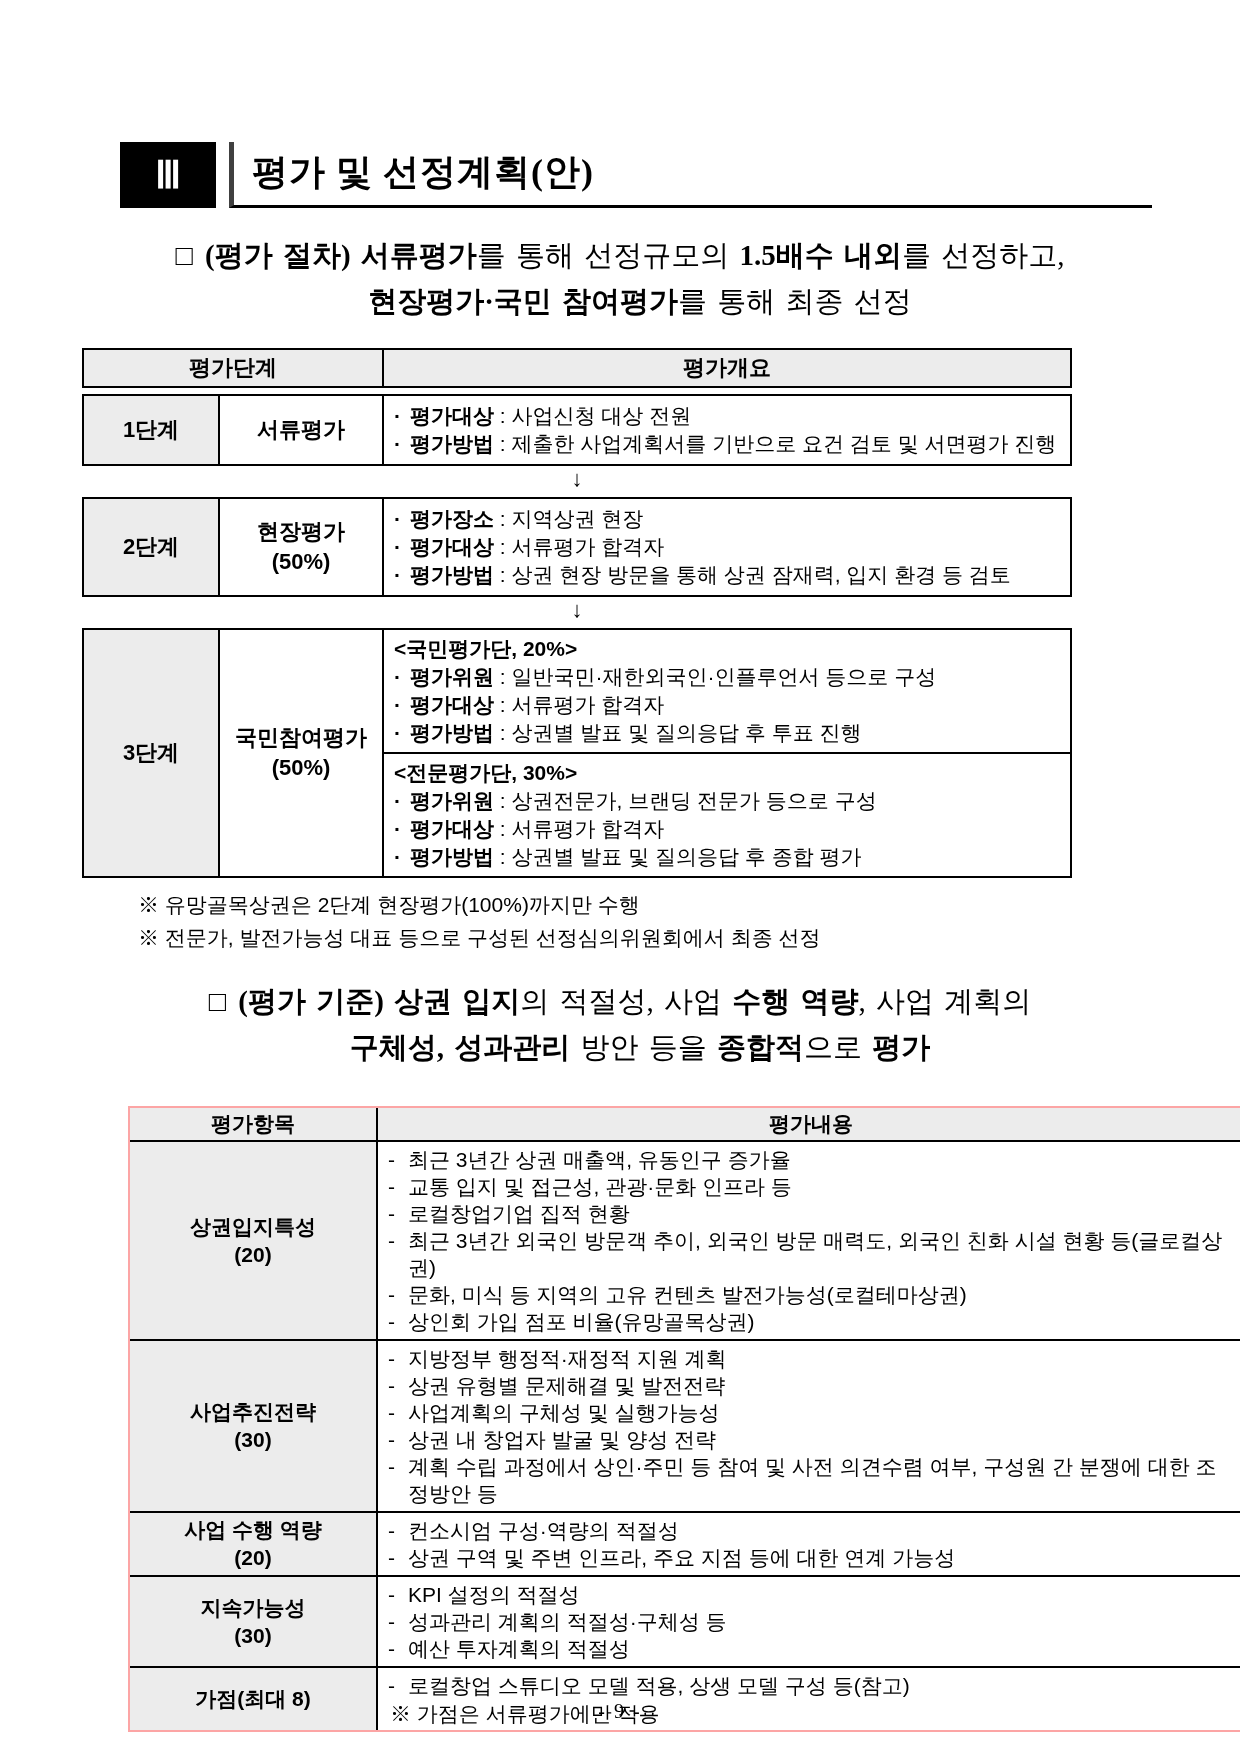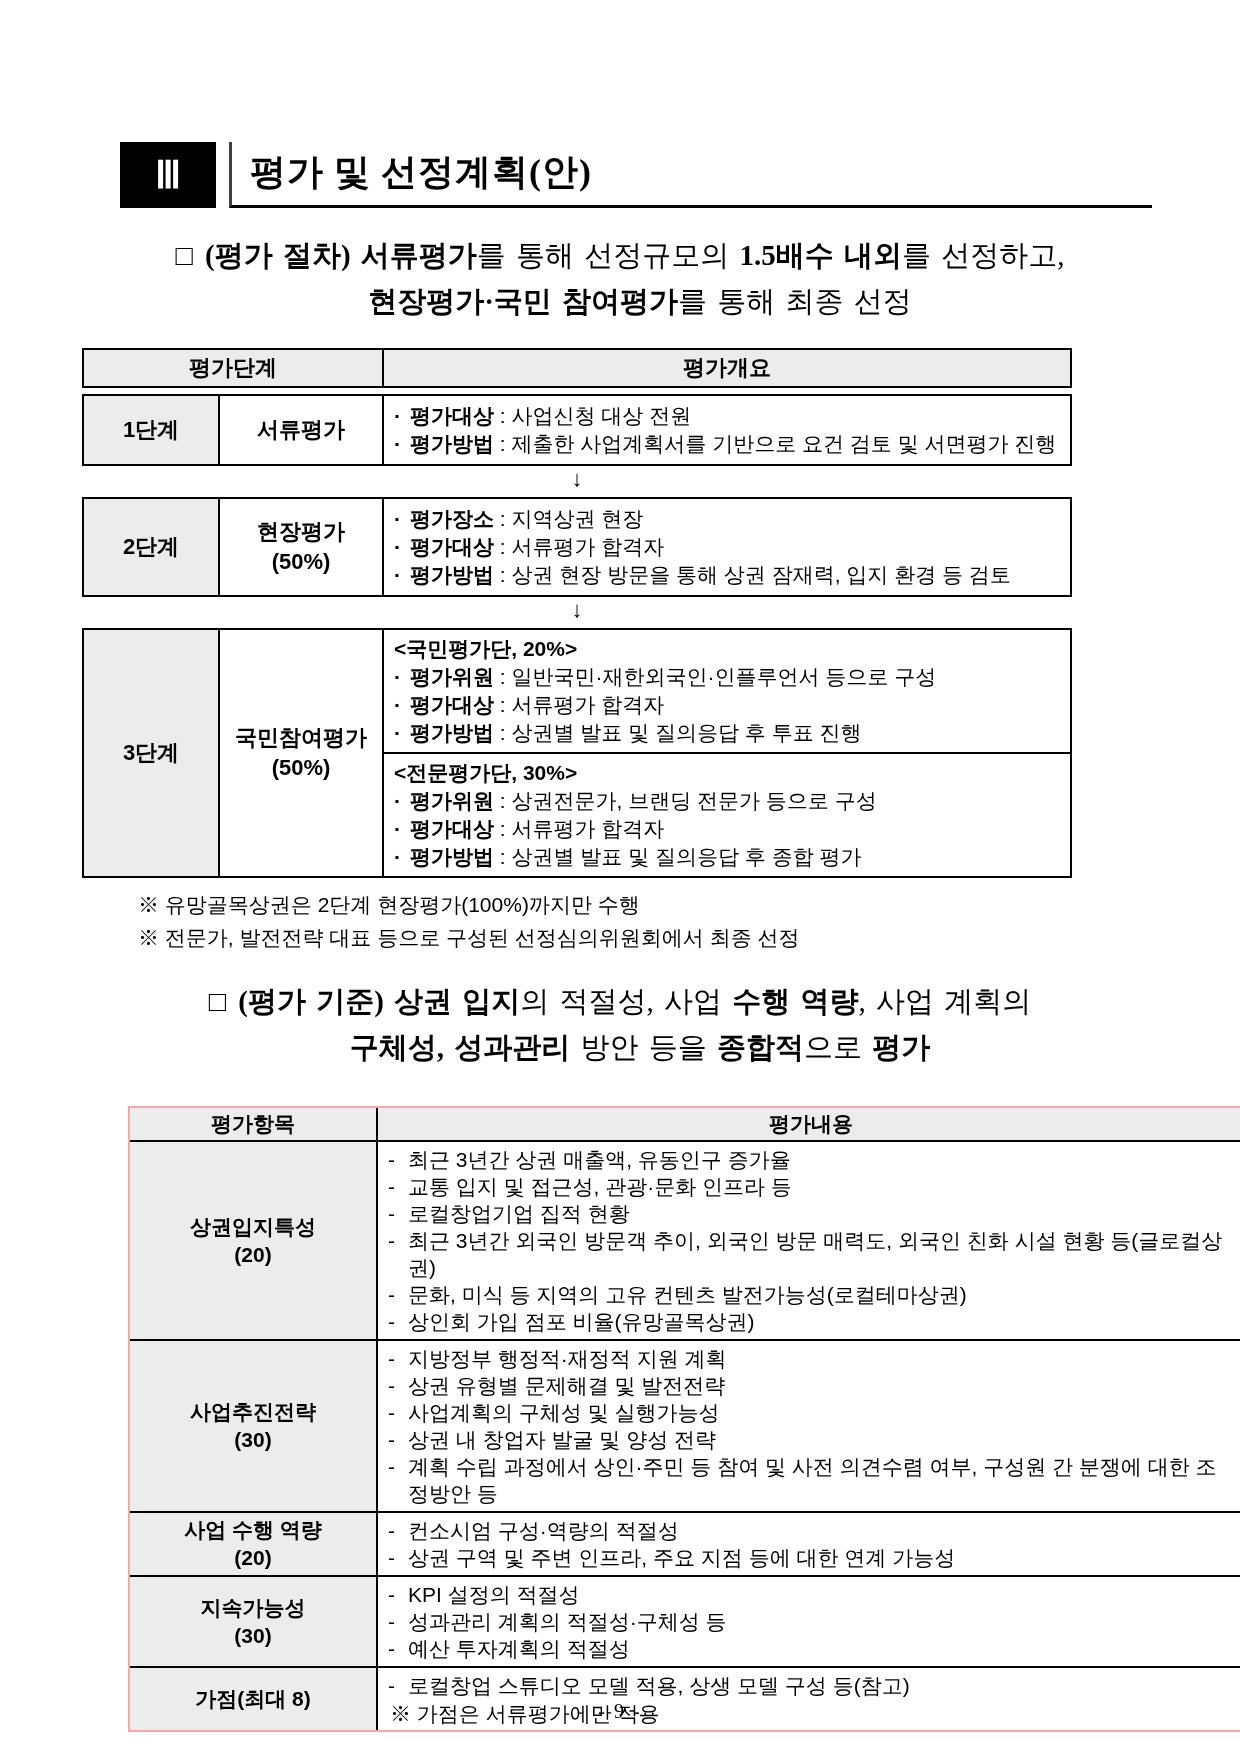--- a/index.html
+++ b/index.html
@@ -4,21 +4,21 @@
 <style>
   html,body{margin:0;padding:0;background:#fff;}
   .page{position:relative;width:1240px;height:1753px;background:#fff;color:#000;
         font-family:"Liberation Sans",sans-serif;overflow:hidden;}
 
   
   .banner{display:flex;align-items:stretch;margin:142px 0 0 120px;width:1032px;}
   .badge{width:96px;min-height:66px;background:#000;color:#fff;display:flex;align-items:center;
          justify-content:center;font-size:38px;font-weight:700;
          font-family:"Liberation Serif",serif;margin-right:13px;}
-  .title-wrap{flex:1;border-left:3px solid #404040;border-bottom:3px solid #000;
+  .title-wrap{flex:1;border-left:5px solid #404040;border-bottom:3px solid #000;
               display:flex;align-items:center;padding:6px 0 8px 18px;}
   .sec-title{font-size:36px;font-weight:800;letter-spacing:1px;
              font-family:"Liberation Serif",serif;}
 
   
   .para{font-family:"Liberation Serif",serif;font-size:29px;line-height:46px;
         margin:24px 0 0 95px;width:1050px;word-spacing:3px;text-align:center;}
   .para .pline{white-space:pre-wrap;}
   .para .pline2{padding-left:40px;}
   .sq{margin-right:12px;}
@@ -171,21 +171,21 @@
               <span class="mark">·</span>
               <div class="lt"><span class="b">평가방법</span><span> : </span><span>상권별 발표 및 질의응답 후 종합 평가</span></div>
             </div>
         </div>
       </div>
     </div>
   </div>
 
   <div class="notes">
     <div>※ 유망골목상권은 2단계 현장평가(100%)까지만 수행</div>
-    <div>※ 전문가, 발전전략 대표 등으로 구성된 선정심의위원회에서 최종 선정</div>
+    <div>※ 전문가, 발전가능성 대표 등으로 구성된 선정심의위원회에서 최종 선정</div>
   </div>
 
   <div class="para">
     <div class="pline"><span class="sq">□</span><span class="b">(평가 기준) 상권 입지</span><span>의 적절성, 사업 </span><span class="b">수행 역량</span><span>, 사업 계획의</span></div>
     <div class="pline pline2"><span class="b">구체성, 성과관리</span><span> 방안 등을 </span><span class="b">종합적</span><span>으로 </span><span class="b">평가</span></div>
   </div>
 
   <div class="t2">
     <div class="t2head">
       <div class="hc1">평가항목</div>

